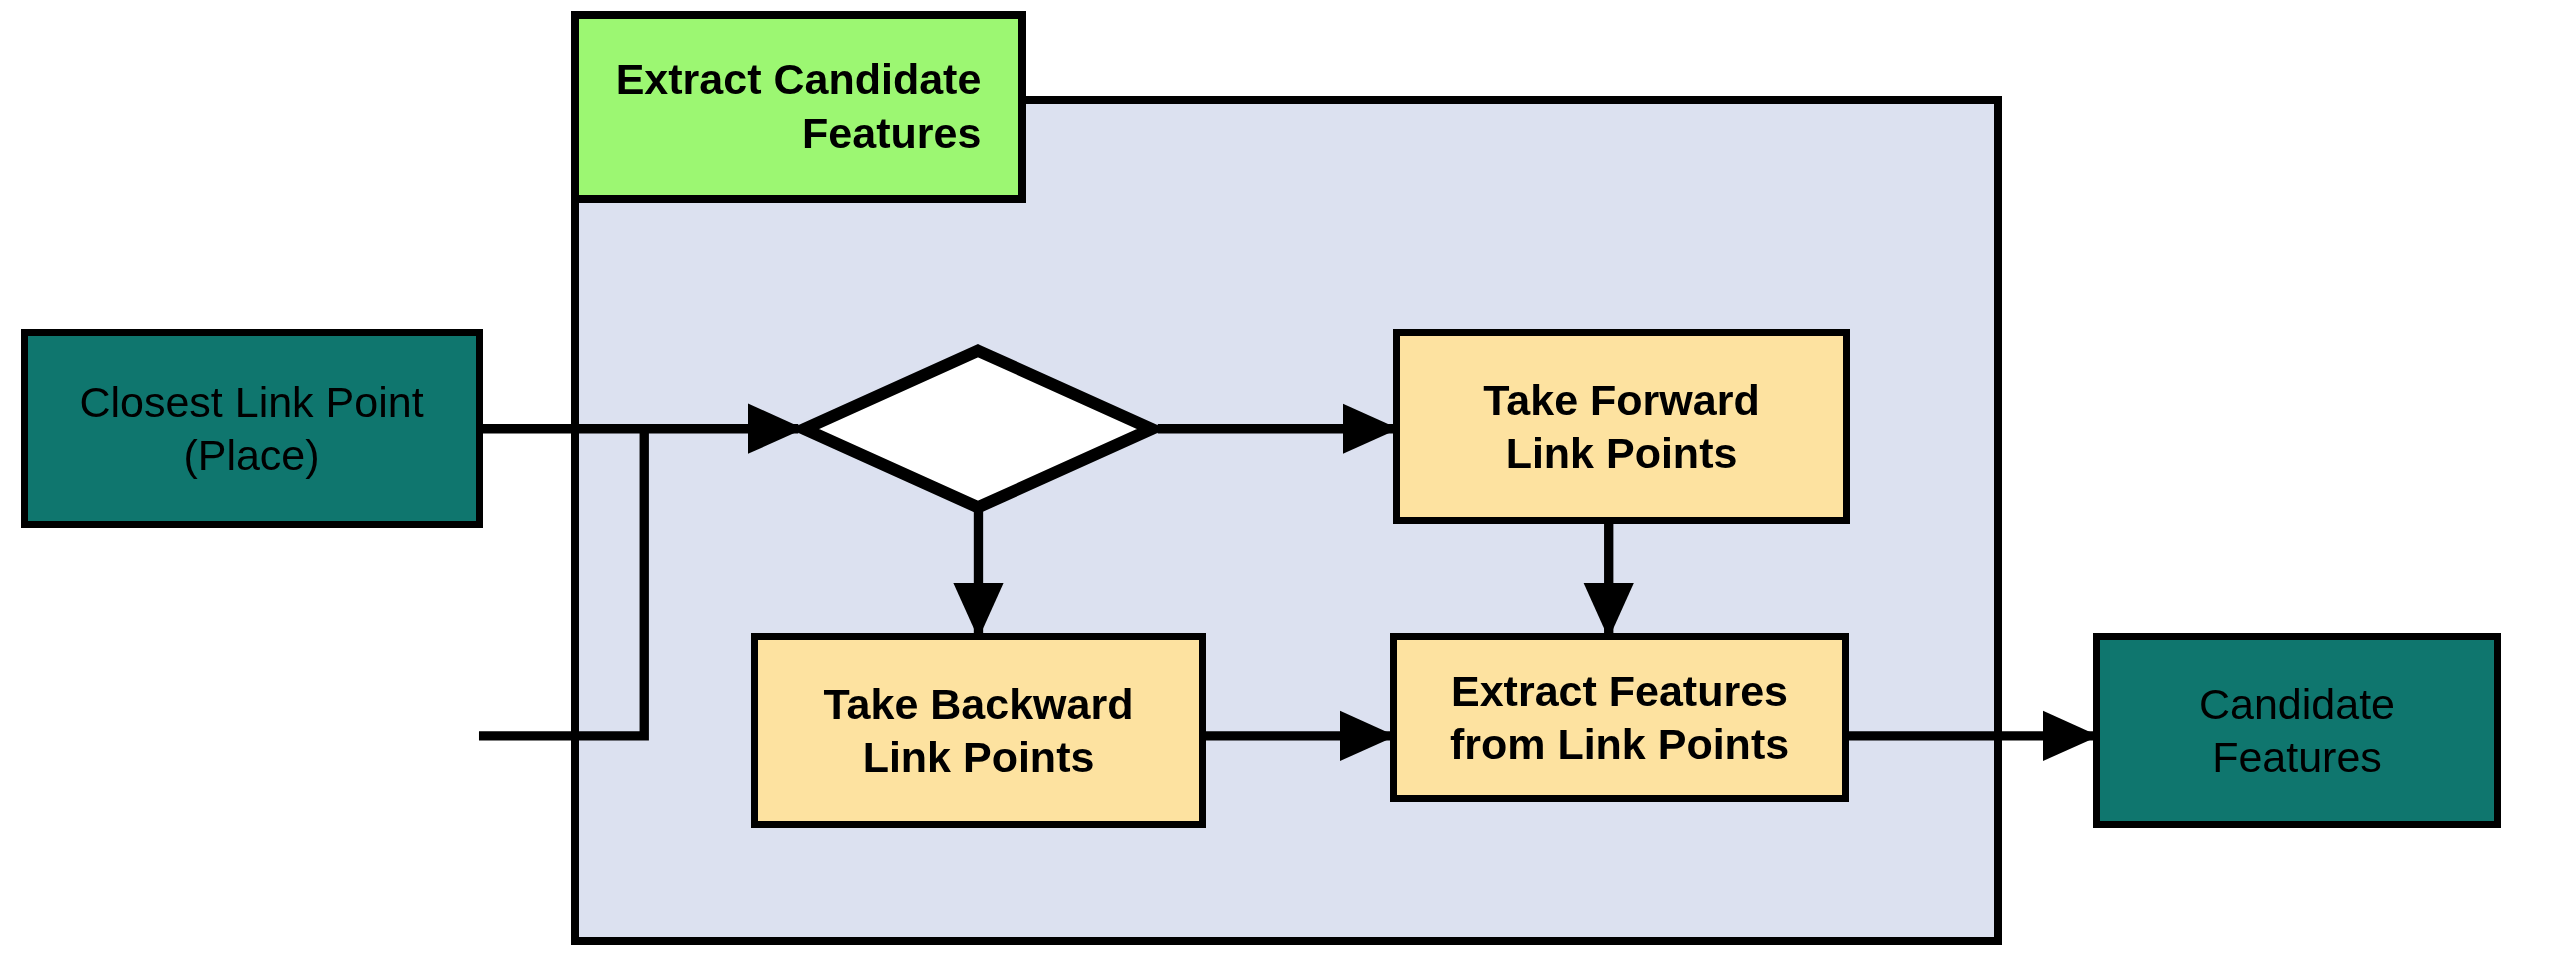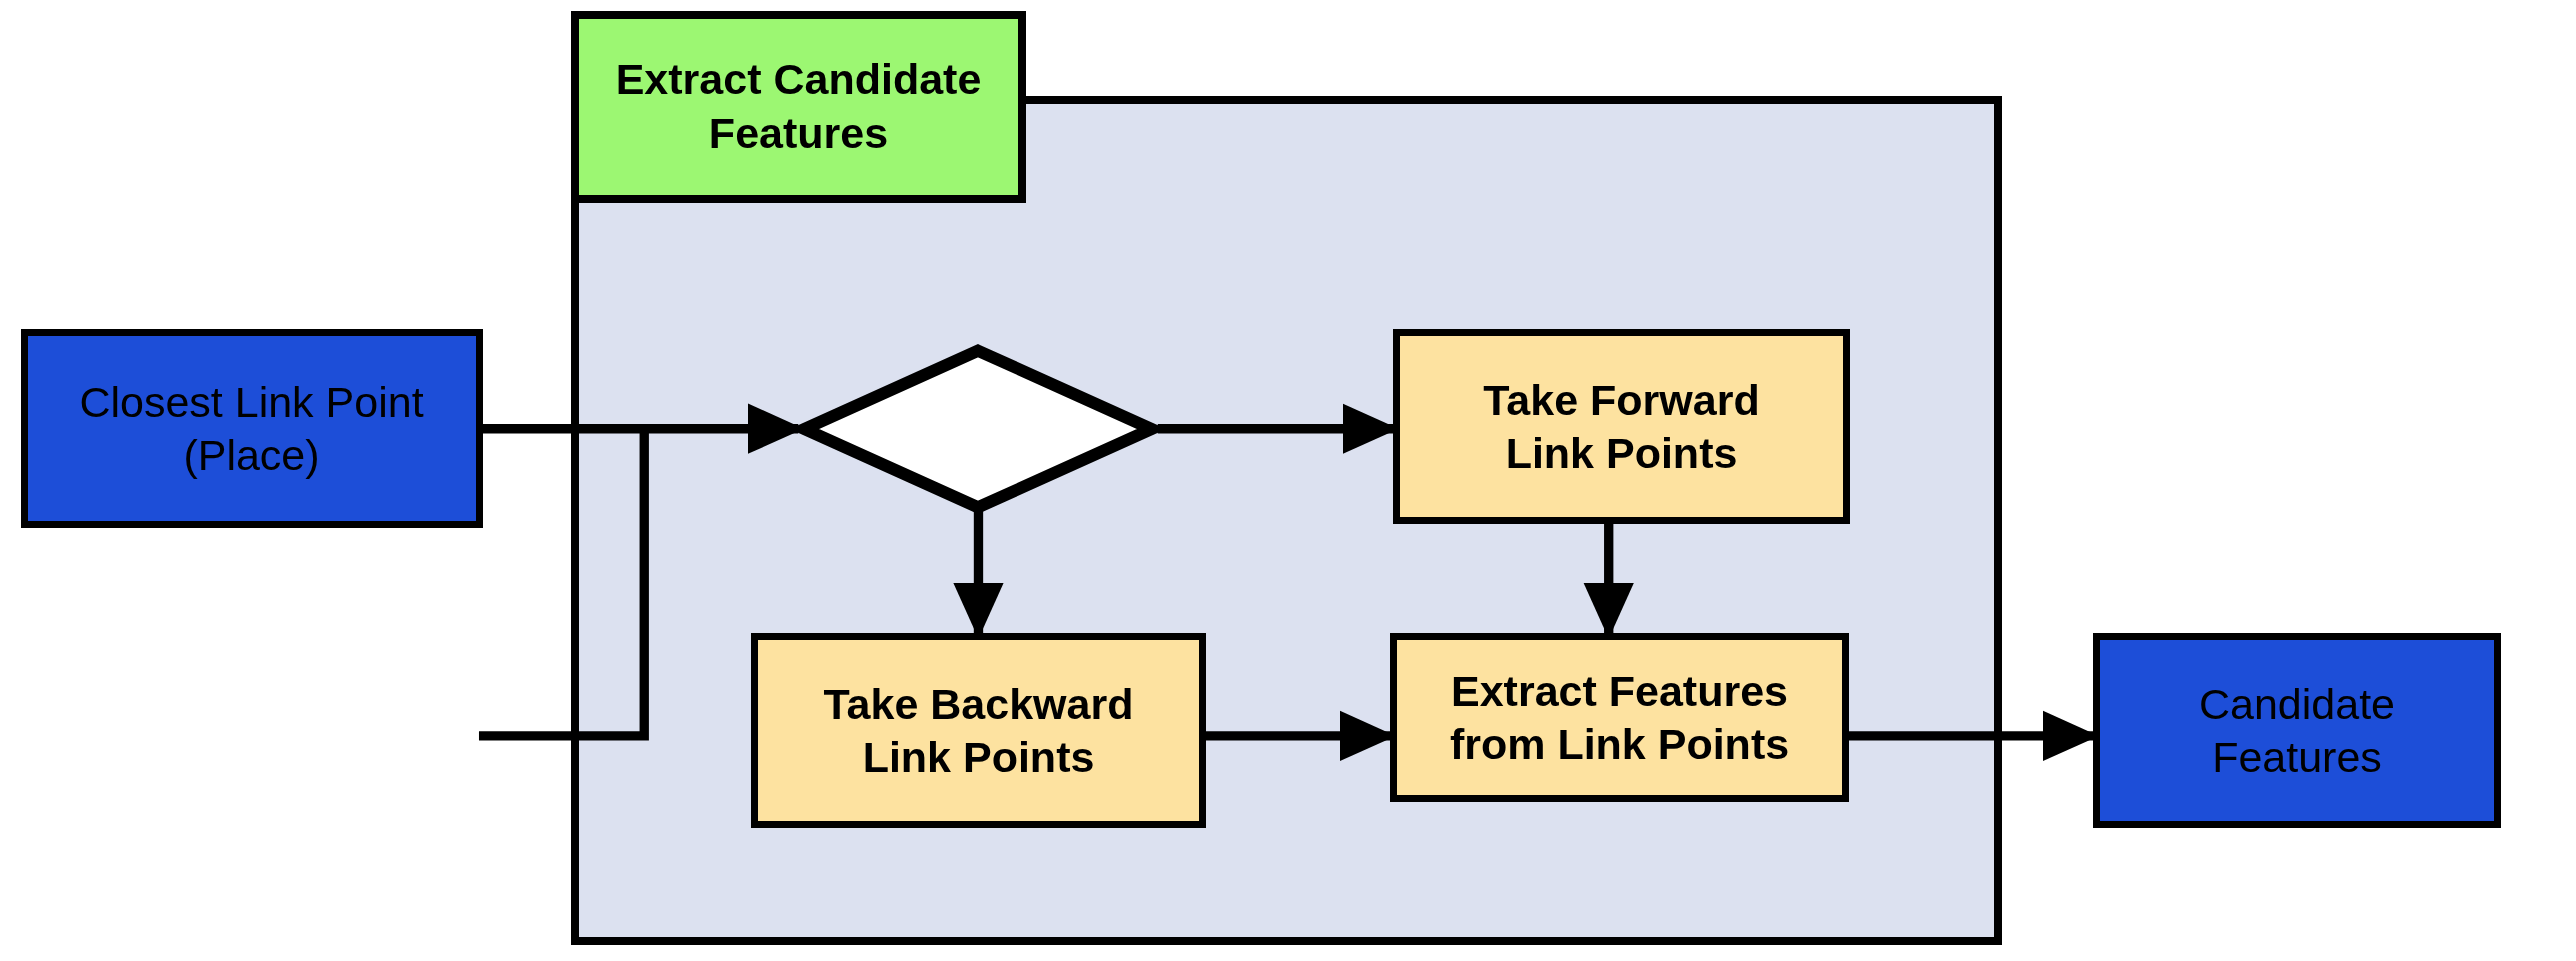--- a/index.html
+++ b/index.html
@@ -24,21 +24,21 @@
     display: flex;
     align-items: center;
     justify-content: center;
     text-align: center;
     border: 7.5px solid #000000;
     color: #000000;
     line-height: 1.22;
     white-space: pre-line;
   }
   .node-io {
-    background: #1d4ed8;
+    background: #0f766e;
     font-size: 43px;
     font-weight: 400;
   }
   .node-process {
     background: #fde2a0;
     font-size: 43px;
     font-weight: 700;
   }
   .group-box {
     position: absolute;
@@ -47,21 +47,21 @@
     border: 8.4px solid #000000;
   }
   .group-header {
     position: absolute;
     box-sizing: border-box;
     background: #9cf772;
     border: 8.4px solid #000000;
     display: flex;
     align-items: center;
     justify-content: center;
-    text-align: center;
+    text-align: right;
     font-size: 43px;
     font-weight: bold;
     color: #000000;
     line-height: 1.25;
     white-space: pre-line;
     z-index: 4;
   }
   .decision {
     position: absolute;
     z-index: 3;

